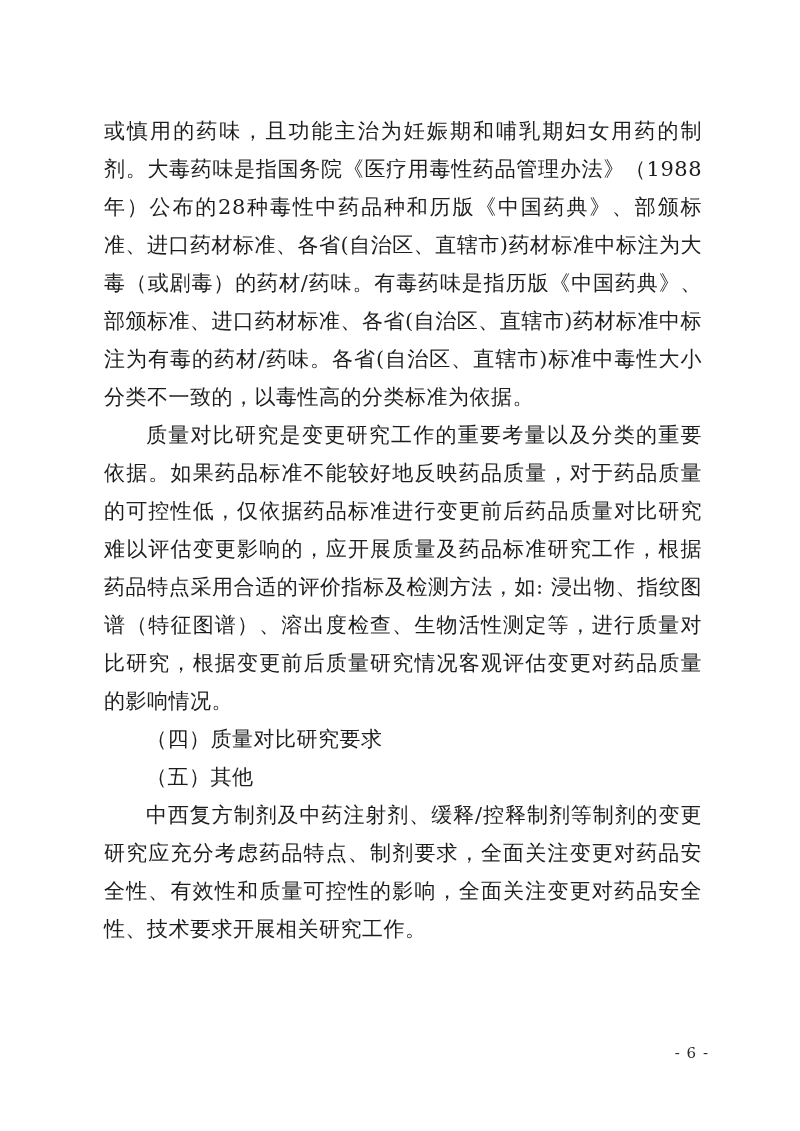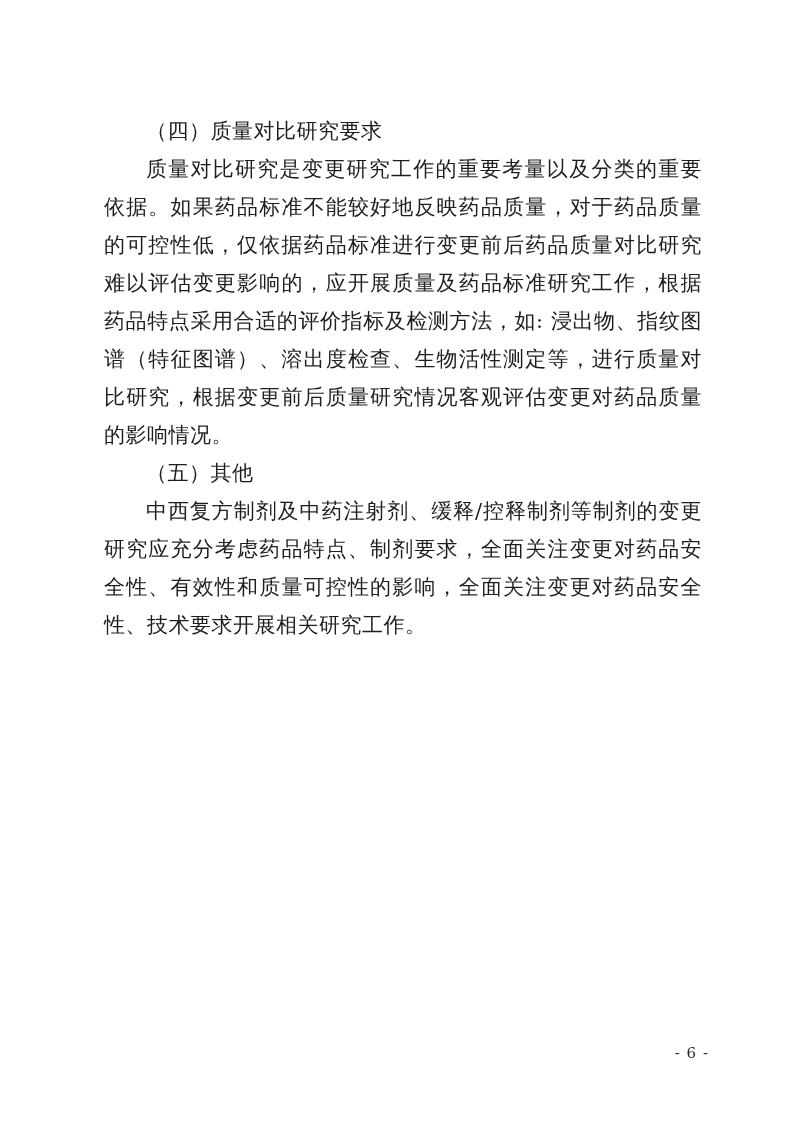--- a/index.html
+++ b/index.html
@@ -57,19 +57,20 @@
     letter-spacing: 1px;
     color: #2a2a2a;
     font-family: "DejaVu Serif", serif;
   }
 </style>
 </head>
 <body>
 
 <div class="page">
   <div class="content">
+    <p class="para no-indent">或慎用的药味，且功能主治为妊娠期和哺乳期妇女用药的制剂。大毒药味是指国务院《医疗用毒性药品管理办法》（1988年）公布的28种毒性中药品种和历版《中国药典》、部颁标准、进口药材标准、各省(自治区、直辖市)药材标准中标注为大毒（或剧毒）的药材/药味。有毒药味是指历版《中国药典》、部颁标准、进口药材标准、各省(自治区、直辖市)药材标准中标注为有毒的药材/药味。各省(自治区、直辖市)标准中毒性大小分类不一致的，以毒性高的分类标准为依据。</p>
+    <p class="para indent">质量对比研究是变更研究工作的重要考量以及分类的重要依据。如果药品标准不能较好地反映药品质量，对于药品质量的可控性低，仅依据药品标准进行变更前后药品质量对比研究难以评估变更影响的，应开展质量及药品标准研究工作，根据药品特点采用合适的评价指标及检测方法，如: 浸出物、指纹图谱（特征图谱）、溶出度检查、生物活性测定等，进行质量对比研究，根据变更前后质量研究情况客观评估变更对药品质量的影响情况。</p>
     <p class="para indent sub-heading">（四）质量对比研究要求</p>
-    <p class="para indent">质量对比研究是变更研究工作的重要考量以及分类的重要依据。如果药品标准不能较好地反映药品质量，对于药品质量的可控性低，仅依据药品标准进行变更前后药品质量对比研究难以评估变更影响的，应开展质量及药品标准研究工作，根据药品特点采用合适的评价指标及检测方法，如: 浸出物、指纹图谱（特征图谱）、溶出度检查、生物活性测定等，进行质量对比研究，根据变更前后质量研究情况客观评估变更对药品质量的影响情况。</p>
     <p class="para indent sub-heading">（五）其他</p>
     <p class="para indent">中西复方制剂及中药注射剂、缓释/控释制剂等制剂的变更研究应充分考虑药品特点、制剂要求，全面关注变更对药品安全性、有效性和质量可控性的影响，全面关注变更对药品安全性、技术要求开展相关研究工作。</p>
   </div>
   <div class="footer">- 6 -</div>
 </div>
 
 </body></html>

